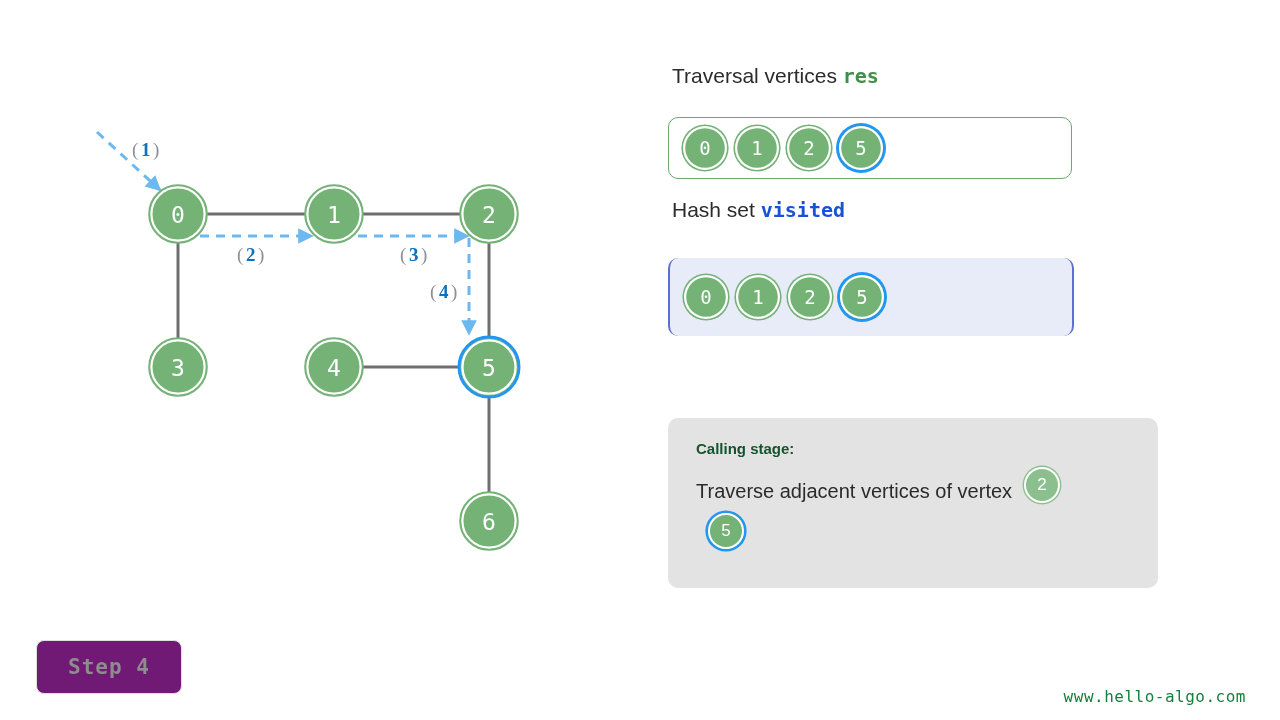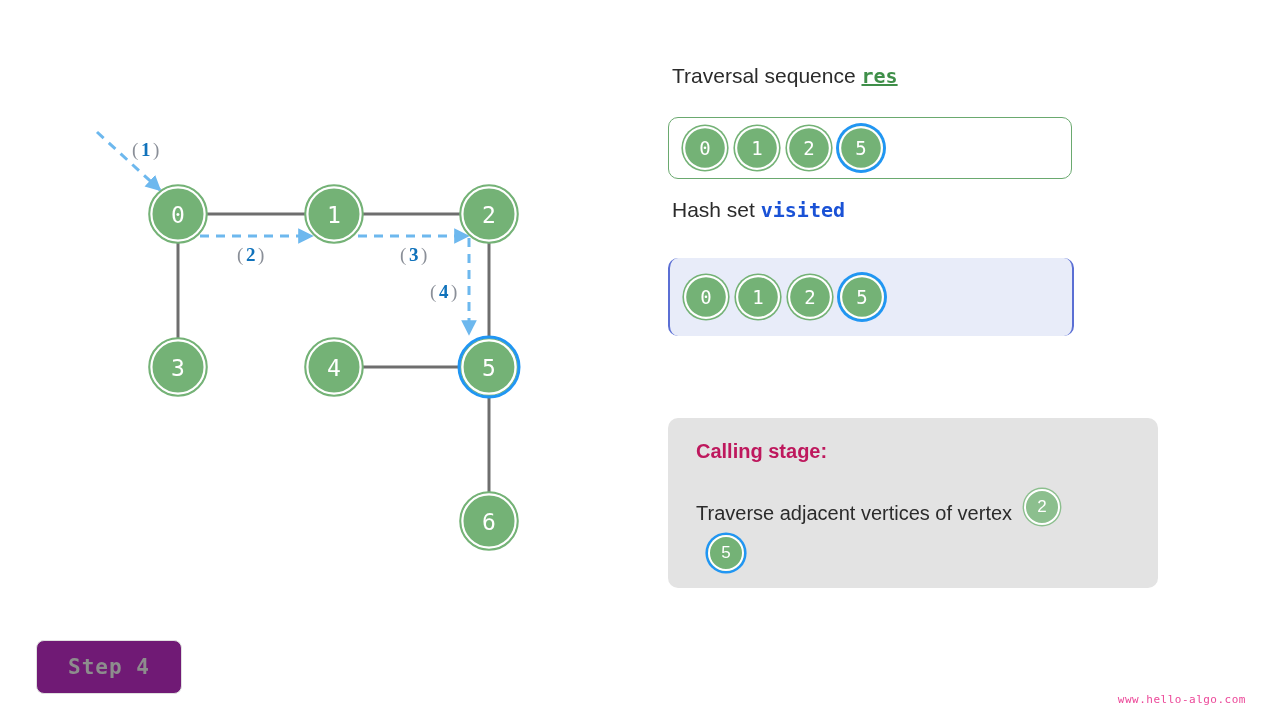--- a/index.html
+++ b/index.html
@@ -64,23 +64,23 @@
     font-size: 21px;
     font-weight: bold;
     letter-spacing: 1px;
   }
 
   
   #watermark {
     position: absolute;
     right: 34px;
     bottom: 14px;
-    color: #ec4899;
-    font-family: "DejaVu Sans Mono", "Liberation Mono", monospace;
-    font-size: 11px;
+    color: #15803d;
+    font-family: "DejaVu Sans Mono", "Liberation Mono", monospace;
+    font-size: 16px;
     letter-spacing: 0.5px;
   }
 
   
   #right-panel {
     position: absolute;
     left: 668px;
     top: 0;
     width: 612px;
     height: 720px;
@@ -90,21 +90,20 @@
     position: absolute;
     font-size: 21px;
     color: #2b2b2b;
     white-space: nowrap;
   }
   .panel-caption .code-green {
     font-family: "DejaVu Sans Mono", "Liberation Mono", monospace;
     color: #3f8f49;
     font-weight: bold;
     font-size: 20px;
-    text-decoration: underline;
   }
   .panel-caption .code-blue {
     font-family: "DejaVu Sans Mono", "Liberation Mono", monospace;
     color: #1a52d6;
     font-weight: bold;
     font-size: 20px;
   }
 
   
   #res-box {
@@ -168,24 +167,23 @@
     left: 0px;
     top: 418px;
     width: 490px;
     height: 170px;
     box-sizing: border-box;
     background: #e3e3e3;
     border-radius: 10px;
     padding: 22px 26px 0 28px;
   }
   #calling-stage-title {
-    font-size: 20px;
-    font-weight: bold;
-    color: #be185d;
-    margin-bottom: 16px;
+    font-size: 15px;
+    font-weight: bold;
+    color: #14532d;
   }
   .stage-line {
     display: flex;
     align-items: flex-end;
     font-size: 20px;
     color: #2b2b2b;
     height: 46px;
     white-space: nowrap;
   }
   .stage-badge {
@@ -312,21 +310,21 @@
   </svg>
 </div>
 
 <div id="step-chip">Step 4</div>
 
 <div id="watermark">www.hello-algo.com</div>
 
 <div id="right-panel">
 
   <div class="panel-caption" style="left:4px; top:64px;">
-    <span>Traversal sequence </span><span class="code-green">res</span>
+    <span>Traversal vertices </span><span class="code-green">res</span>
   </div>
 
   <div id="res-box">
     <div class="token">
       <span>0</span>
     </div>
     <div class="token">
       <span>1</span>
     </div>
     <div class="token">

